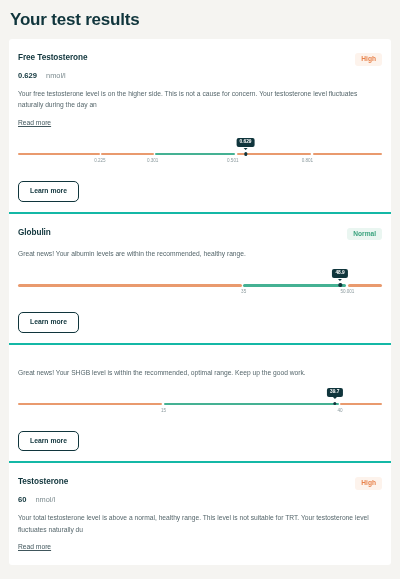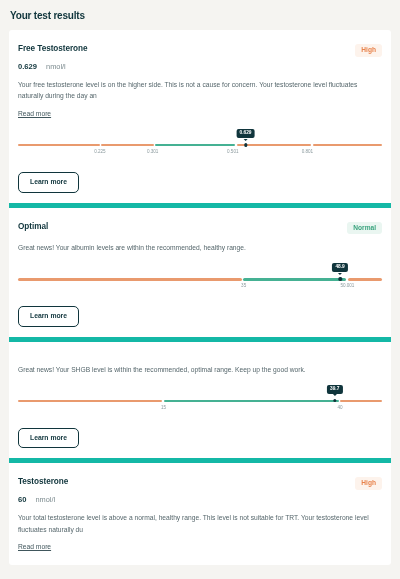--- a/index.html
+++ b/index.html
@@ -6,37 +6,37 @@
   html, body {
     width: 400px;
     height: 579px;
     background: #f5f4f1;
     font-family: "Liberation Sans", sans-serif;
     overflow: hidden;
   }
   .page { width: 400px; height: 579px; background: #f5f4f1; }
 
   .page-title {
-    font-size: 10px;
+    font-size: 17px;
     font-weight: bold;
     color: #10353c;
     letter-spacing: -0.2px;
     padding: 10px 0 9px 10px;
   }
 
   .card-stack {
     background: #ffffff;
     margin: 0 9px;
     border-radius: 3px;
     padding: 0 0 2px 0;
   }
 
   .result-card {
     padding: 14px 9px 10px 9px;
-    border-bottom: 5px solid #14b8a6;
+    border-bottom: 2px solid #14b8a6;
   }
   .result-card:last-child { border-bottom: none; }
 
   .card-head {
     display: flex;
     align-items: flex-start;
     justify-content: space-between;
   }
   .analyte-name {
     font-size: 8.2px;
@@ -181,21 +181,21 @@
             <div class="seg hi" style="width:19%"></div>
           </div>
           <div class="tick-label" style="left:22.5%">0.225</div>
           <div class="tick-label" style="left:37%">0.301</div>
           <div class="tick-label" style="left:59%">0.501</div>
           <div class="tick-label" style="left:79.5%">0.801</div>
           <div class="bubble" style="left:62.5%">0.629</div>
           <div class="marker-dot" style="left:62.5%"></div>
         </div><button class="learn-btn">Learn more</button></div>
       <div class="result-card"><div class="card-head">
-          <div class="analyte-name">Optimal</div>
+          <div class="analyte-name">Globulin</div>
           <div class="badge normal">Normal</div>
         </div><div class="desc">Great news! Your albumin levels are within the recommended, healthy range.</div><div class="slider-wrap">
           <div class="track">
             <div class="seg low" style="width:62%"></div>
             <div class="seg good" style="width:28.5%"></div>
             <div class="seg hi" style="width:9.5%"></div>
           </div>
           <div class="tick-label" style="left:62%">35</div>
           <div class="tick-label" style="left:90.5%">50.001</div>
           <div class="bubble" style="left:88.5%">48.9</div>

